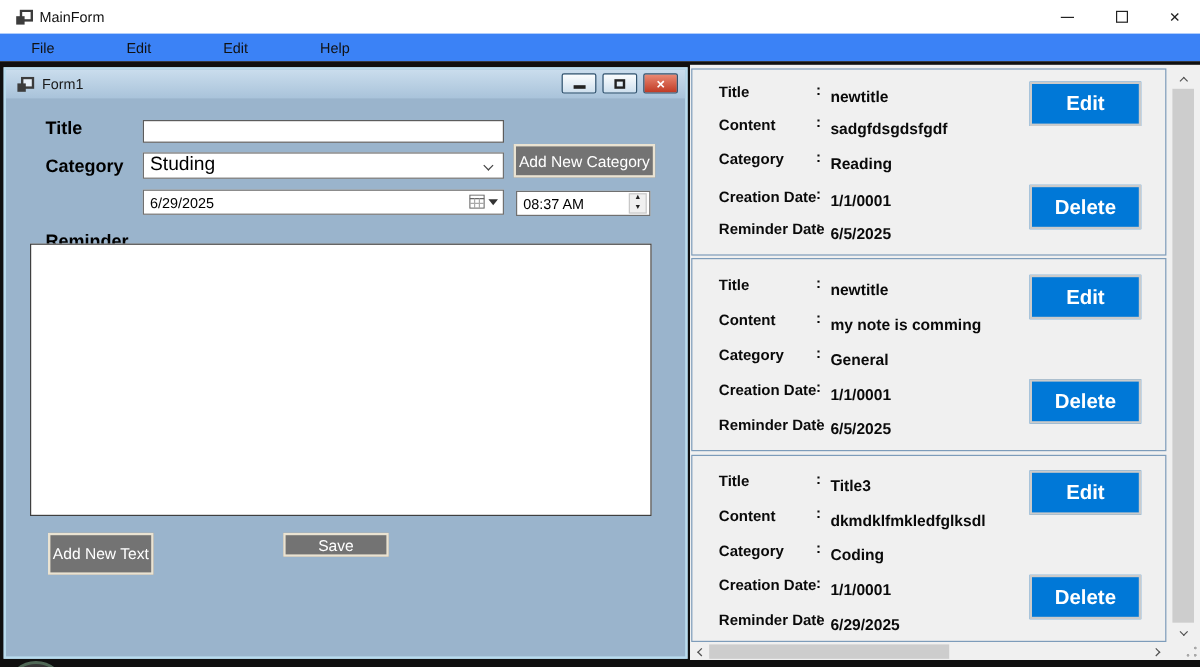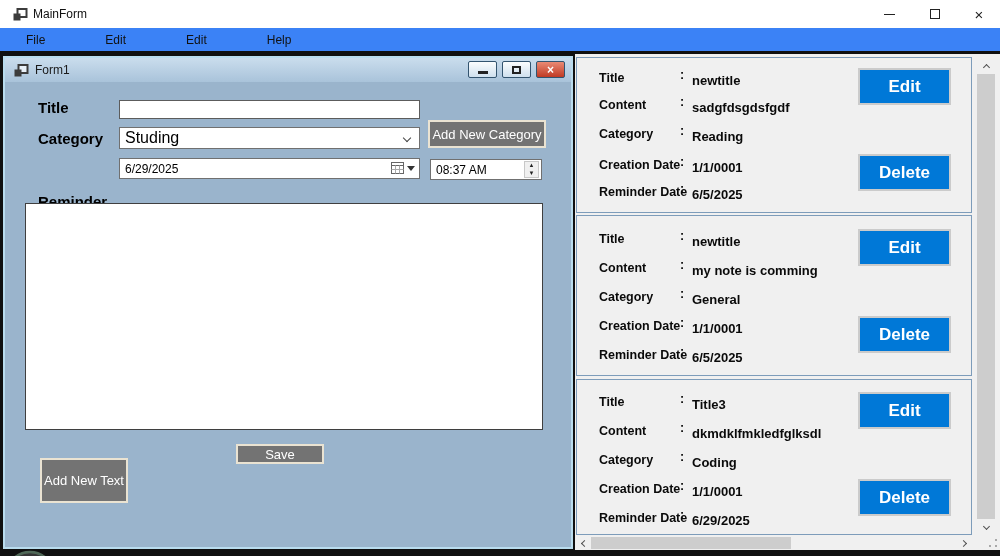--- a/index.html
+++ b/index.html
@@ -160,21 +160,21 @@
         <div class="timepicker" style="left:425px; top:77px; width:112px; height:21px;">
           <span>08:37 AM</span>
           <span class="tp-spin">
             <span>▲</span>
             <span>▼</span>
           </span>
         </div>
 
         <textarea class="note-area" style="left: 20px; top: 121px; width: 518px; height: 227px;"></textarea>
 
-        <div class="btn-accent" style="left:35px; top:376px; width:88px; height:45px;">Add New Text</div>
+        <div class="btn-accent" style="left:35px; top:362px; width:88px; height:35px;">Add New Text</div>
         <div class="btn-accent" style="left:231px; top:362px; width:88px; height:20px;">Save</div>
       </div>
     </div>
 
     <div class="panel">
 
       <div class="card" style="top:3px; height:156px;">
         <div class="note-row" style="top:10px;"><span class="nr-label">Title</span><span class="nr-colon">:</span><span class="nr-value">newtitle</span></div>
         <div class="note-row" style="top:37px;"><span class="nr-label">Content</span><span class="nr-colon">:</span><span class="nr-value">sadgfdsgdsfgdf</span></div>
         <div class="note-row" style="top:66px;"><span class="nr-label">Category</span><span class="nr-colon">:</span><span class="nr-value">Reading</span></div>

